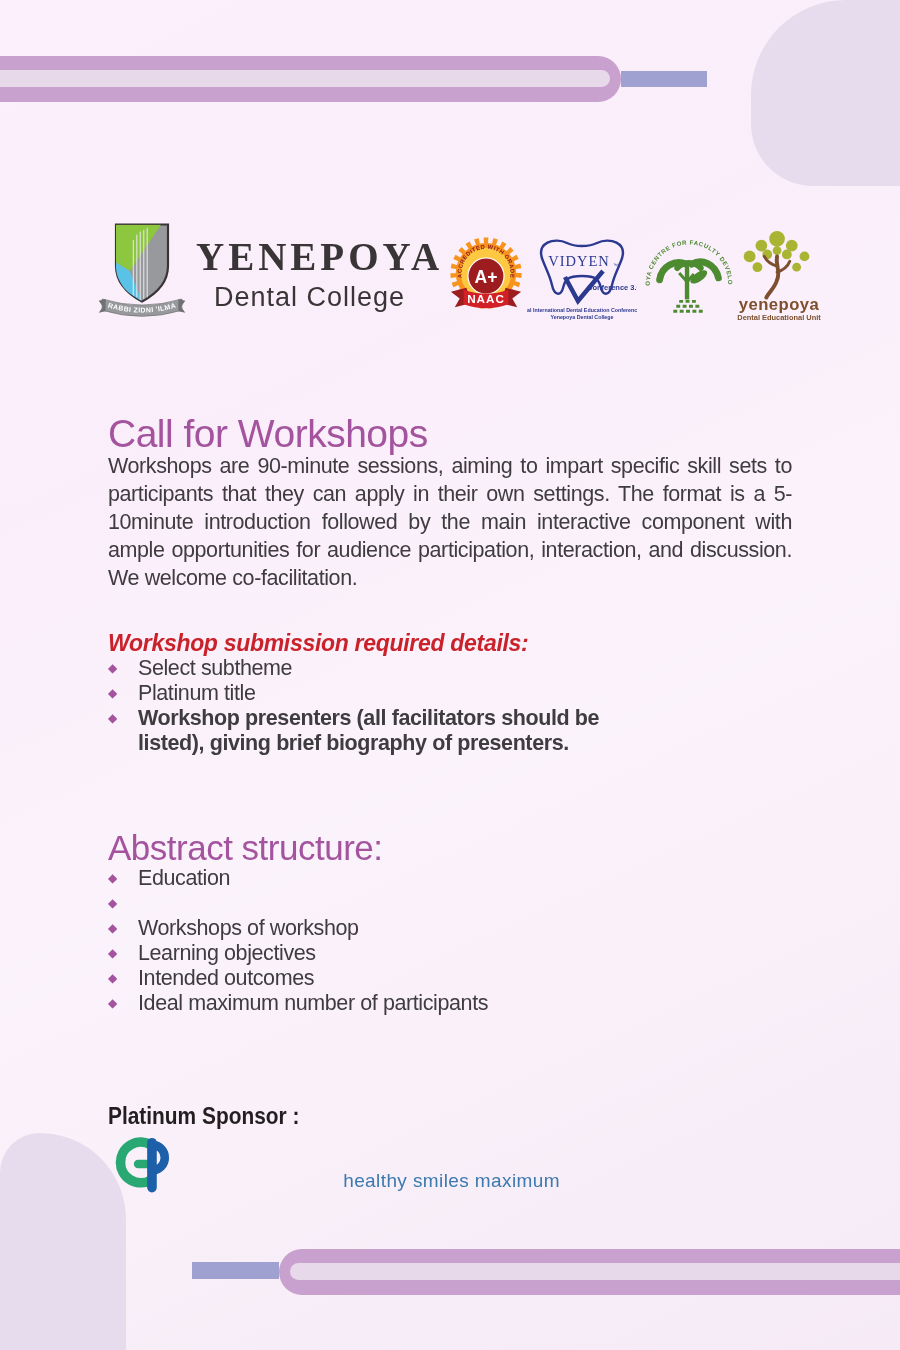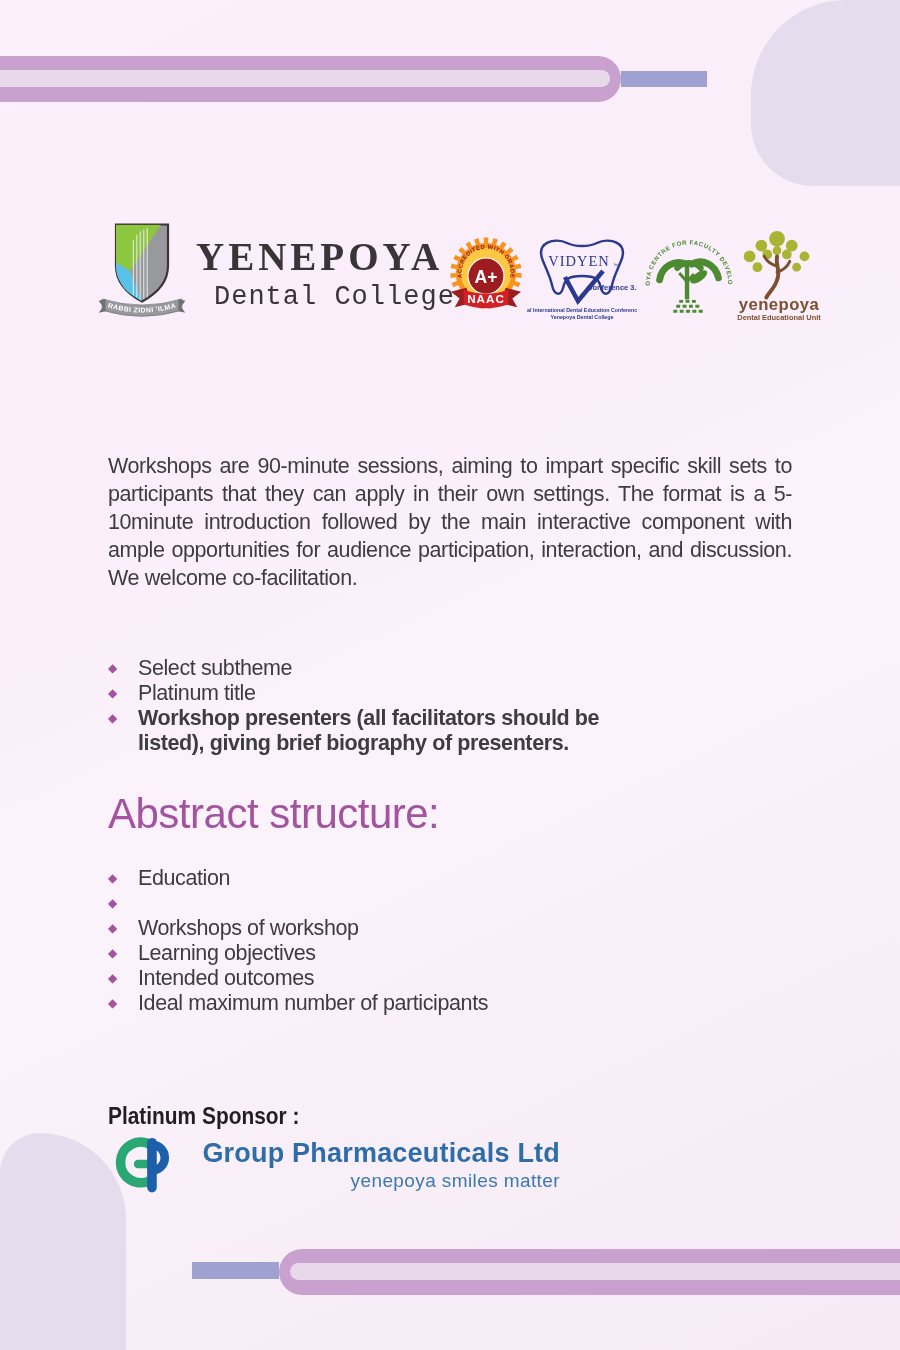--- a/index.html
+++ b/index.html
@@ -14,33 +14,33 @@
   .top-bar-inner{left:0;top:70px;width:610px;height:17px;background:#e8d9ea;border-radius:0 9px 9px 0;}
   .top-accent{left:621px;top:71px;width:86px;height:16px;background:#9fa1d1;}
   .blob-tr{right:0;top:0;width:149px;height:186px;background:#e7dcee;border-radius:95px 0 0 62px;}
   .bot-bar{left:279px;top:1249px;width:621px;height:46px;background:#c8a1ce;border-radius:23px 0 0 23px;}
   .bot-bar-inner{left:290px;top:1263px;width:610px;height:17px;background:#e8d9ea;border-radius:9px 0 0 9px;}
   .bot-accent{left:192px;top:1262px;width:87px;height:17px;background:#9fa1d1;}
   .blob-bl{left:0;top:1133px;width:126px;height:240px;background:#e7dcee;border-radius:55px 120px 0 0;}
   
   .wordmark{left:196px;top:234px;color:#393536;}
   .wordmark .big{font-family:"Liberation Serif",serif;font-size:39px;letter-spacing:4px;font-weight:600;}
-  .wordmark .sub{font-family:Liberation Mono, monospace;font-size:27px;letter-spacing:1px;margin-top:3px;margin-left:18px;text-align:center;}
+  .wordmark .sub{font-family:Liberation Sans, sans-serif;font-size:27px;letter-spacing:1px;margin-top:3px;margin-left:18px;}
   
   .h-purple{color:#a4549e;}
   .title{left:108px;top:412px;font-size:39px;letter-spacing:-0.5px;}
   .intro{left:108px;top:452px;width:684px;font-size:21.5px;line-height:28px;letter-spacing:-0.4px;
          color:#3e3c3f;text-align:justify;}
   .red-head{left:108px;top:630px;font-size:23px;font-weight:bold;font-style:italic;color:#c9222a;letter-spacing:-0.3px;}
   ul.blist{left:108px;top:656px;list-style:none;margin:0;padding:0;width:520px;}
   ul.blist2{top:866px;}
   ul.blist li{display:flex;align-items:flex-start;font-size:21.5px;line-height:25px;
               letter-spacing:-0.4px;color:#3e3c3f;}
   ul.blist .dia{color:#a4549e;font-size:12px;line-height:25px;width:30px;flex:0 0 30px;}
-  .h2{left:108px;top:790px;font-size:42px;letter-spacing:-0.5px;}
+  .h2{left:108px;top:828px;font-size:35px;letter-spacing:-0.5px;}
   
   .sponsor-label{left:108px;top:1102px;font-size:24px;font-weight:bold;color:#231f20;
                  transform:scaleX(.87);transform-origin:left;letter-spacing:0px;}
   .gp-logo{left:102px;top:1132px;}
   .sponsor-name{left:188px;top:1138px;width:372px;text-align:right;font-size:27px;font-weight:bold;
                 color:#2e6da8;letter-spacing:0.2px;}
   .sponsor-tagline{left:188px;top:1170px;width:372px;text-align:right;font-size:19px;
                    color:#3c79ae;letter-spacing:0.4px;}
   svg text{font-family:"Liberation Sans",sans-serif;}
   svg .serif{font-family:"Liberation Serif",serif;}
@@ -153,22 +153,24 @@
         <circle cx="38" cy="41" r="5"></circle>
         <circle cx="78" cy="41" r="4.5"></circle>
       <circle cx="58" cy="24" r="4.5"></circle>
     </g>
     <path d="M58,30 C56,40 62,44 58,54 C56,62 50,66 47,72" fill="none" stroke="#7d4f2e" stroke-width="4" stroke-linecap="round"></path>
     <path d="M58,40 C51,38 47,34 45,30 M58,46 C65,44 69,40 71,35" fill="none" stroke="#7d4f2e" stroke-width="3" stroke-linecap="round"></path>
     <text x="60" y="85" text-anchor="middle" font-size="17" font-weight="bold" fill="#7d4f2e" letter-spacing="0.5">yenepoya</text>
     <text x="60" y="95" text-anchor="middle" font-size="7.6" font-weight="bold" fill="#7d4f2e">Dental Educational Unit</text>
   </svg>
 
+  <div class="abs title h-purple">Call for Workshops</div>
   <div class="abs intro">Workshops are 90-minute sessions, aiming to impart specific skill sets to participants that they can apply in their own settings. The format is a 5-10minute introduction followed by the main interactive component with ample opportunities for audience participation, interaction, and discussion. We welcome co-facilitation.</div>
 
+  <div class="abs red-head">Workshop submission required details:</div>
   <ul class="abs blist">
     <li>
         <span class="dia">◆</span>
         <span>Select subtheme</span>
       </li>
     <li>
         <span class="dia">◆</span>
         <span>Platinum title</span>
       </li>
     <li>
@@ -205,16 +207,15 @@
   </ul>
 
   <div class="abs sponsor-label">Platinum Sponsor :</div>
 
   <svg class="abs gp-logo" width="70" height="62" viewBox="0 0 64 58">
     <path d="M45,12 A19,19 0 1 0 45,45" fill="none" stroke="#29a874" stroke-width="9" stroke-linecap="round"></path>
     <path d="M46,30 L33,30" stroke="#29a874" stroke-width="8" stroke-linecap="round"></path>
     <path d="M46,10 L46,52" stroke="#1e5fa9" stroke-width="9" stroke-linecap="round"></path>
     <path d="M46,12 A12,12 0 1 1 46,36" fill="none" stroke="#1e5fa9" stroke-width="8" stroke-linecap="round"></path>
   </svg>
-  <div class="abs sponsor-name">Group Pharmaceuticals Ltd</div>
-  <div class="abs sponsor-tagline">yenepoya smiles matter</div>
+  <div class="abs sponsor-tagline">healthy smiles maximum</div>
 
 </div>
 
 </body></html>

